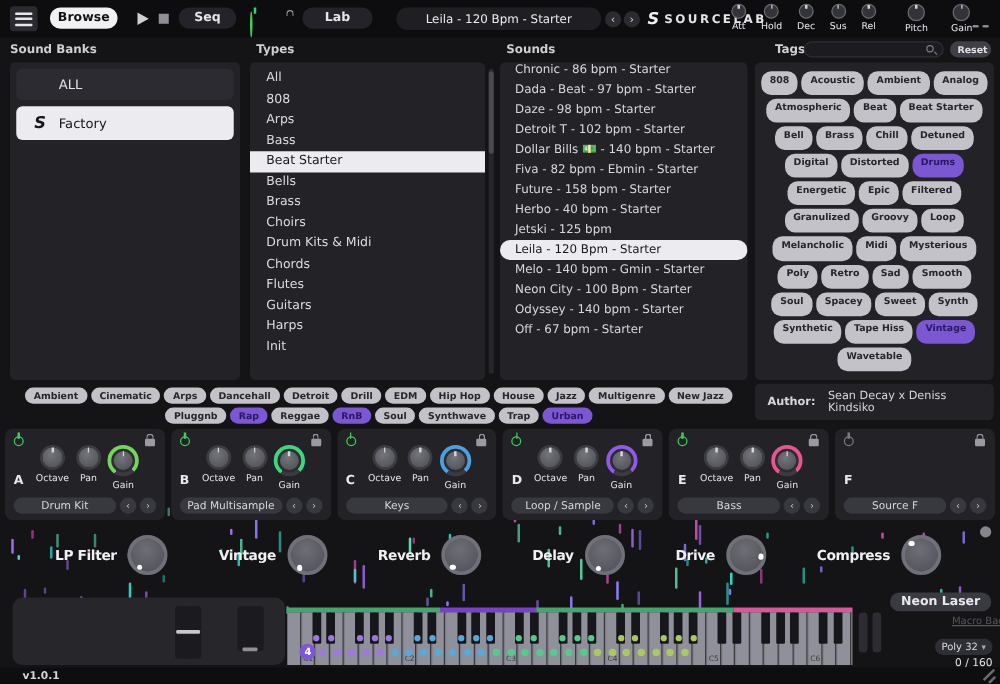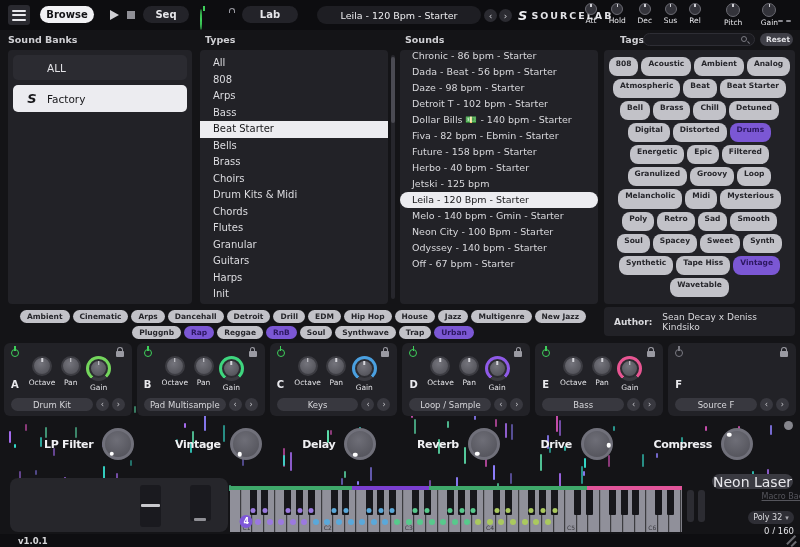--- a/index.html
+++ b/index.html
@@ -141,21 +141,21 @@
   .wkey{position:absolute;top:0;height:42px;background:#90909a;border-right:1px solid #3c3c40;cursor:pointer;}
   .bkey{position:absolute;top:0;width:7px;height:25px;background:#17171b;border-radius:0 0 1px 1px;cursor:pointer;z-index:2;}
   .kdot{position:absolute;left:50%;bottom:7px;width:6px;height:6px;border-radius:50%;transform:translateX(-50%);}
   .kdot-b{position:absolute;left:50%;bottom:2px;width:5px;height:5px;border-radius:50%;transform:translateX(-50%);}
   .kb-badge{position:absolute;left:50%;bottom:4px;width:13px;height:13px;border-radius:50%;transform:translateX(-50%);
             color:#fff;font-size:8px;font-weight:bold;display:flex;align-items:center;justify-content:center;z-index:3;}
   .oct-label{position:absolute;left:1px;bottom:1px;font-size:6px;color:#3a3a40;}
   .vbar{position:absolute;top:20px;width:7px;height:32px;background:#2c2c32;border-radius:3px;}
   #vbar1{left:687px;} #vbar2{left:698px;}
   .visual-pill{position:absolute;left:712px;top:4px;width:81px;height:15px;background:#3a3a41;border-radius:8px;
-               font-size:14px;font-weight:normal;color:#e8e8ec;display:flex;align-items:center;justify-content:center;cursor:pointer;}
+               font-size:10px;font-weight:bold;color:#e8e8ec;display:flex;align-items:center;justify-content:center;cursor:pointer;}
   .visual-sub{position:absolute;left:736px;top:22px;width:100px;text-align:right;font-size:8px;color:#55555c;text-decoration:underline;}
   .poly-pill{position:absolute;left:748px;top:41px;width:46px;height:13px;background:#2e2e35;border-radius:7px;
              font-size:8px;color:#dcdce0;display:flex;align-items:center;justify-content:center;gap:3px;cursor:pointer;}
   .poly-pill::after{content:"▾";font-size:7px;color:#a8a8ae;}
   .counter{position:absolute;left:738px;top:56px;width:56px;text-align:right;font-size:8.5px;color:#e3e3e7;}
 
   
   .bottombar{position:absolute;left:0;bottom:0;width:800px;height:13px;background:#0e0e11;z-index:6;}
   .version{position:absolute;left:18px;top:2px;font-size:8.5px;font-weight:bold;color:#d8d8db;}
   .grip{position:absolute;right:3px;bottom:2px;width:13px;height:10px;}
@@ -295,23 +295,20 @@
       </div>
 
       <div class="type-row">
         <span>Chords</span>
       </div>
 
       <div class="type-row">
         <span>Flutes</span>
       </div>
 
-      <div class="type-row">
-        <span>Granular</span>
-      </div>
 
       <div class="type-row">
         <span>Guitars</span>
       </div>
 
       <div class="type-row">
         <span>Harps</span>
       </div>
 
       <div class="type-row">
@@ -323,21 +320,21 @@
       <i></i>
     </div>
 
   <div class="panel list" id="p-sounds">
 
       <div class="sound-row clipped">
         <span>Chronic - 86 bpm - Starter</span>
       </div>
 
       <div class="sound-row">
-        <span>Dada - Beat - 56 bpm - Starter</span>
+        <span>Dada - Beat - 97 bpm - Starter</span>
       </div>
 
       <div class="sound-row">
         <span>Daze - 98 bpm - Starter</span>
       </div>
 
       <div class="sound-row">
         <span>Detroit T - 102 bpm - Starter</span>
       </div>
 
@@ -740,30 +737,30 @@
       </div>
 
       <div class="fx-unit">
         <span class="fx-label">Vintage</span>
         <span class="fx-knob">
           <span class="fx-dot" style="left: 27%; top: 89.8372%;"></span>
         </span>
       </div>
 
       <div class="fx-unit">
+        <span class="fx-label">Reverb</span>
+        <span class="fx-knob">
+          <span class="fx-dot" style="left: 23.6155%; top: 87.681%;"></span>
+        </span>
+      </div>
+
+      <div class="fx-unit">
         <span class="fx-label">Delay</span>
         <span class="fx-knob">
           <span class="fx-dot" style="left: 30.5596%; top: 91.6902%;"></span>
-        </span>
-      </div>
-
-      <div class="fx-unit">
-        <span class="fx-label">Reverb</span>
-        <span class="fx-knob">
-          <span class="fx-dot" style="left: 23.6155%; top: 87.681%;"></span>
         </span>
       </div>
 
       <div class="fx-unit">
         <span class="fx-label">Drive</span>
         <span class="fx-knob">
           <span class="fx-dot" style="left: 95.825%; top: 54.0092%;"></span>
         </span>
       </div>
 

